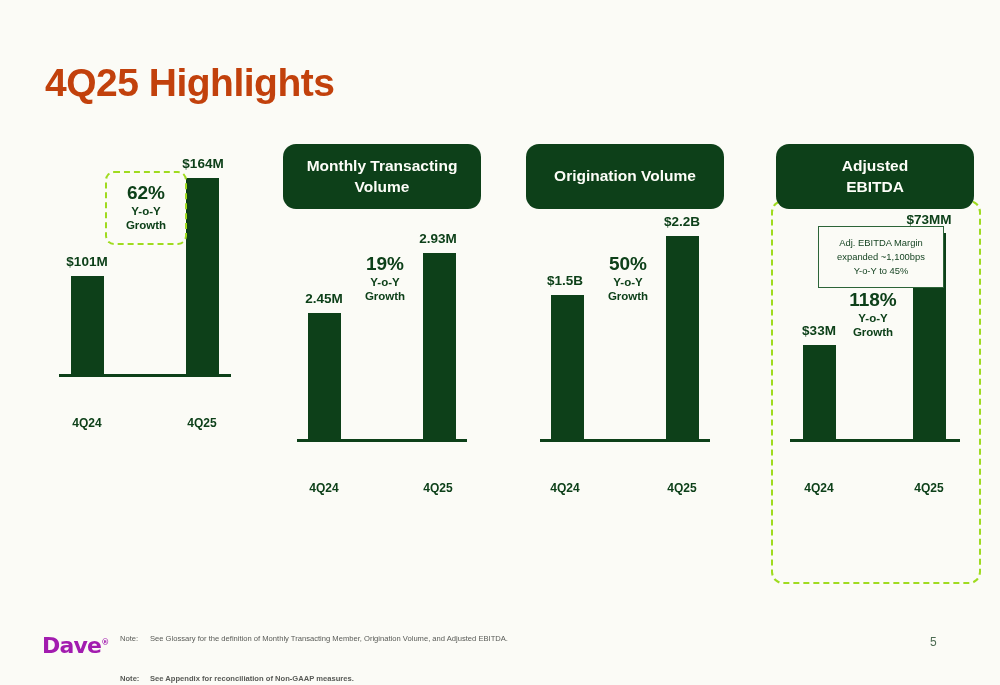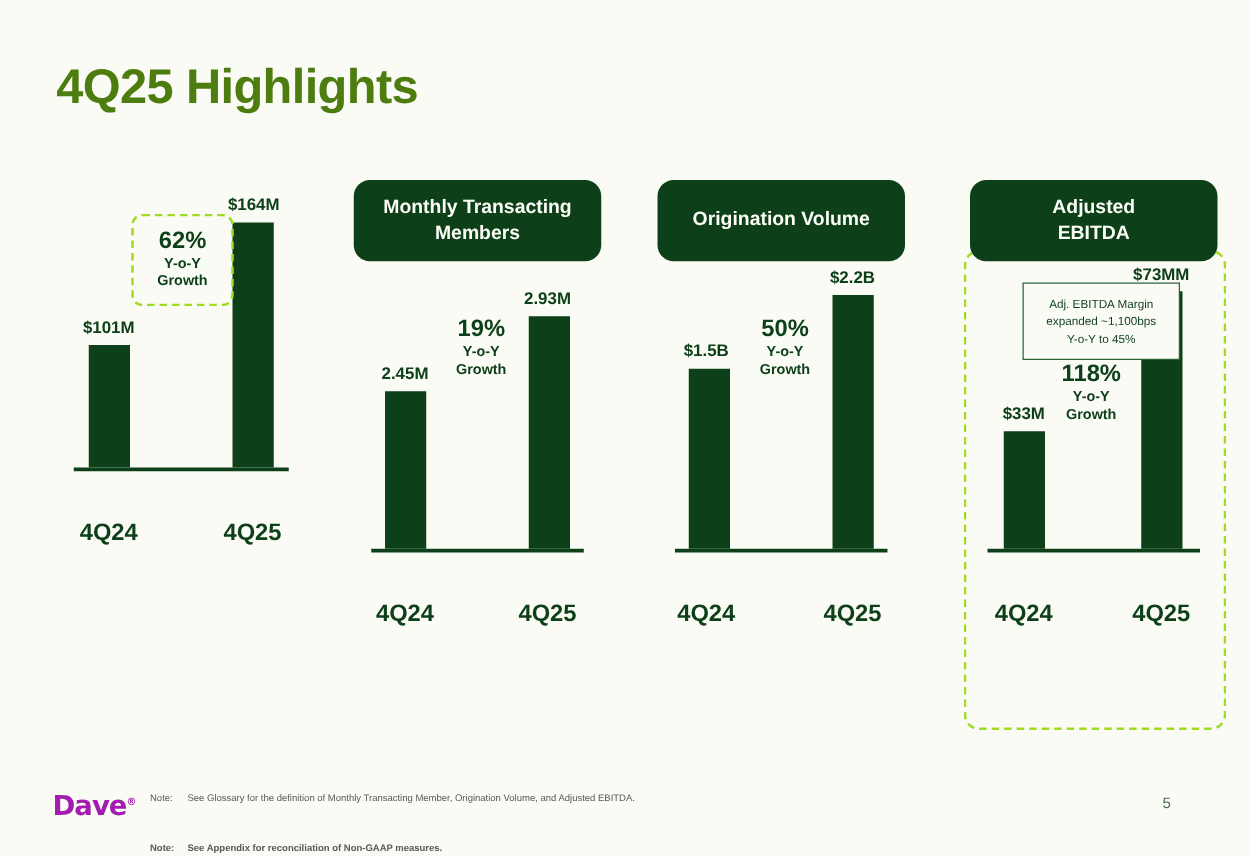--- a/index.html
+++ b/index.html
@@ -14,25 +14,25 @@
     width: 1000px;
     height: 685px;
     background: #fbfbf6;
     overflow: hidden;
   }
 
   
   #page-title {
     position: absolute;
     left: 45px;
-    top: 49px;
+    top: 62px;
     font-size: 39px;
     font-weight: bold;
     letter-spacing: -0.5px;
-    color: #4d7c0f;
+    color: #c2410c;
     line-height: 1.1;
   }
 
   
   .metric-col {
     position: absolute;
     top: 144px;
     width: 200px;
     height: 440px;
   }
@@ -88,21 +88,21 @@
     font-size: 13.5px;
     font-weight: bold;
     color: #0d4019;
     white-space: nowrap;
     text-align: center;
     width: 90px;
   }
   .axis-label {
     position: absolute;
     top: 272px;
-    font-size: 19px;
+    font-size: 12px;
     font-weight: bold;
     color: #0d4019;
     width: 90px;
     text-align: center;
   }
 
   
   .growth {
     position: absolute;
     text-align: center;
@@ -241,21 +241,21 @@
 
       <div class="axis-label" style="left:-3px;">4Q24</div>
       <div class="axis-label" style="left:112px;">4Q25</div>
     </div>
   </div>
 
   <div class="metric-col col-2">
     <div class="metric-header">
       <div>
         <span class="hdr-text">Monthly Transacting</span>
-        <span class="hdr-text">Members</span>
+        <span class="hdr-text">Volume</span>
       </div>
     </div>
     <div class="chart">
       <div class="baseline"></div>
 
       <div class="bar" style="left:25px; height:126px;"></div>
       <div class="bar-label" style="left:-4px; top:82px;">2.45M</div>
 
       <div class="bar" style="left:140px; height:186px;"></div>
       <div class="bar-label" style="left:110px; top:22px;">2.93M</div>

